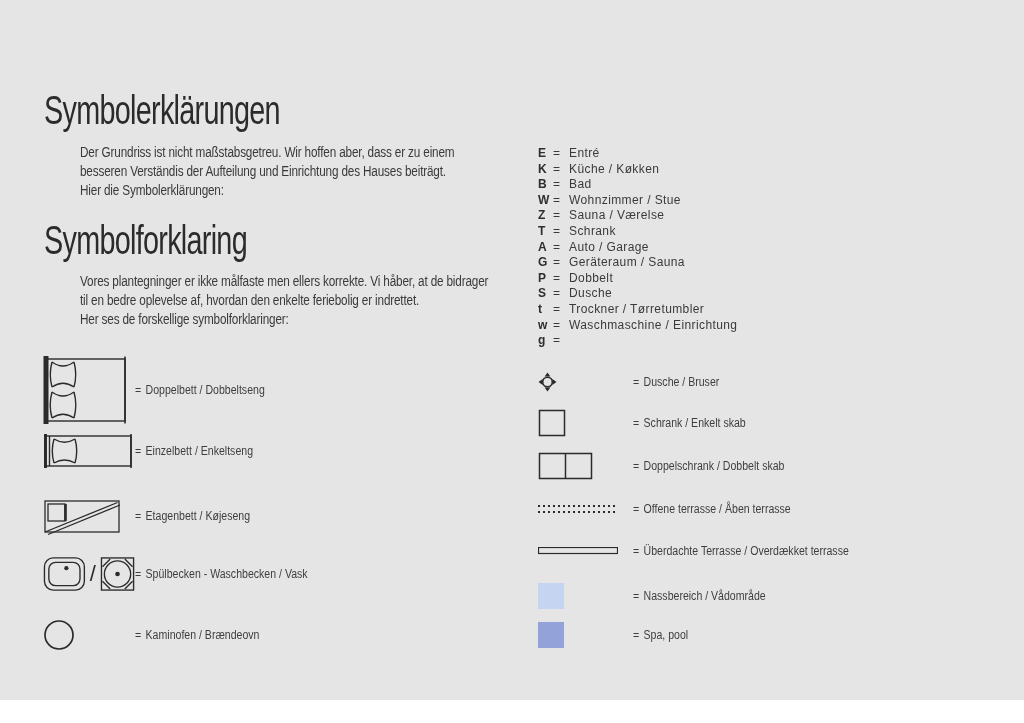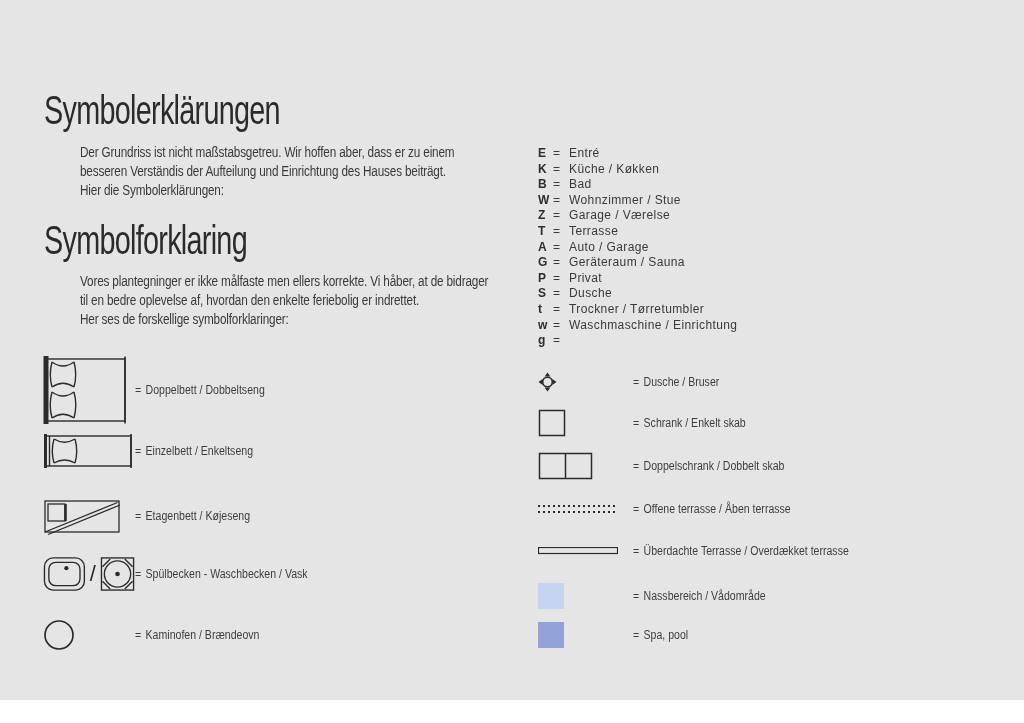--- a/index.html
+++ b/index.html
@@ -77,41 +77,41 @@
         <span class="tx">Bad</span>
       </div>
     <div class="lrow">
         <span class="lt">W</span>
         <span class="eq">=</span>
         <span class="tx">Wohnzimmer / Stue</span>
       </div>
     <div class="lrow">
         <span class="lt">Z</span>
         <span class="eq">=</span>
-        <span class="tx">Garage / Værelse</span>
+        <span class="tx">Sauna / Værelse</span>
       </div>
     <div class="lrow">
         <span class="lt">T</span>
         <span class="eq">=</span>
-        <span class="tx">Terrasse</span>
+        <span class="tx">Schrank</span>
       </div>
     <div class="lrow">
         <span class="lt">A</span>
         <span class="eq">=</span>
         <span class="tx">Auto / Garage</span>
       </div>
     <div class="lrow">
         <span class="lt">G</span>
         <span class="eq">=</span>
         <span class="tx">Geräteraum / Sauna</span>
       </div>
     <div class="lrow">
         <span class="lt">P</span>
         <span class="eq">=</span>
-        <span class="tx">Privat</span>
+        <span class="tx">Dobbelt</span>
       </div>
     <div class="lrow">
         <span class="lt">S</span>
         <span class="eq">=</span>
         <span class="tx">Dusche</span>
       </div>
     <div class="lrow">
         <span class="lt">t</span>
         <span class="eq">=</span>
         <span class="tx">Trockner / Tørretumbler</span>

